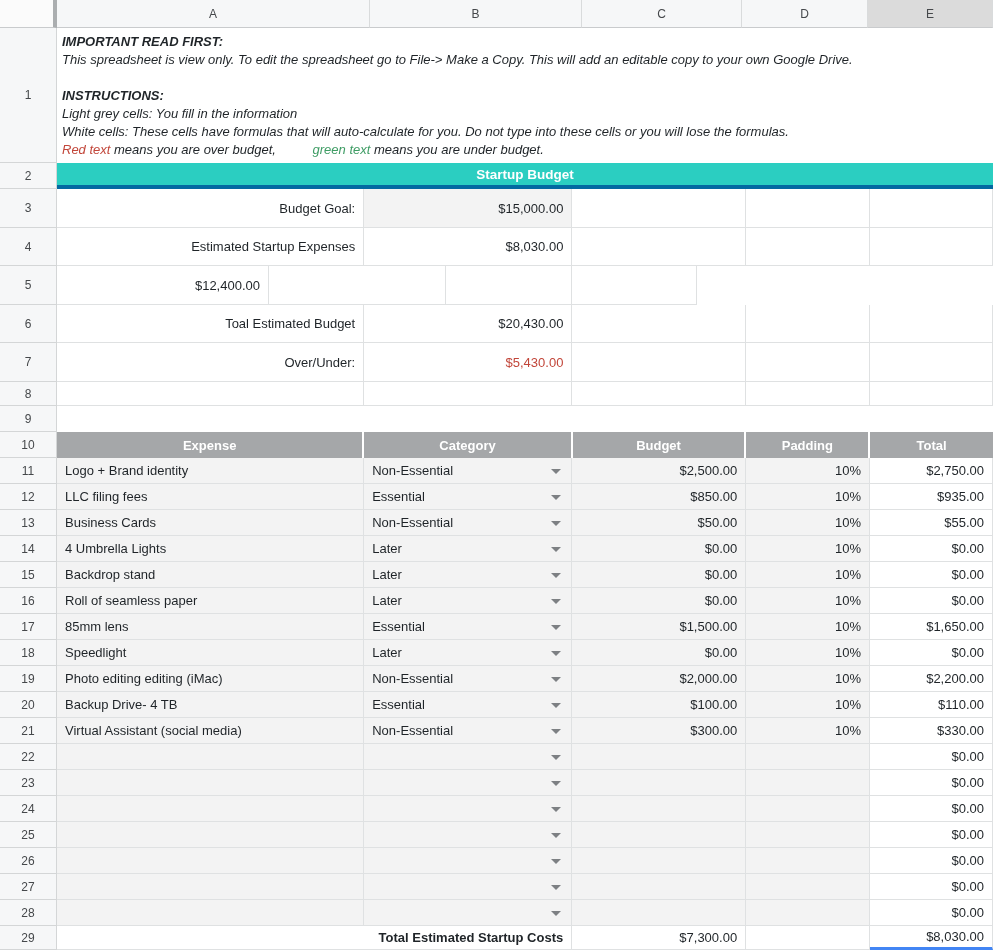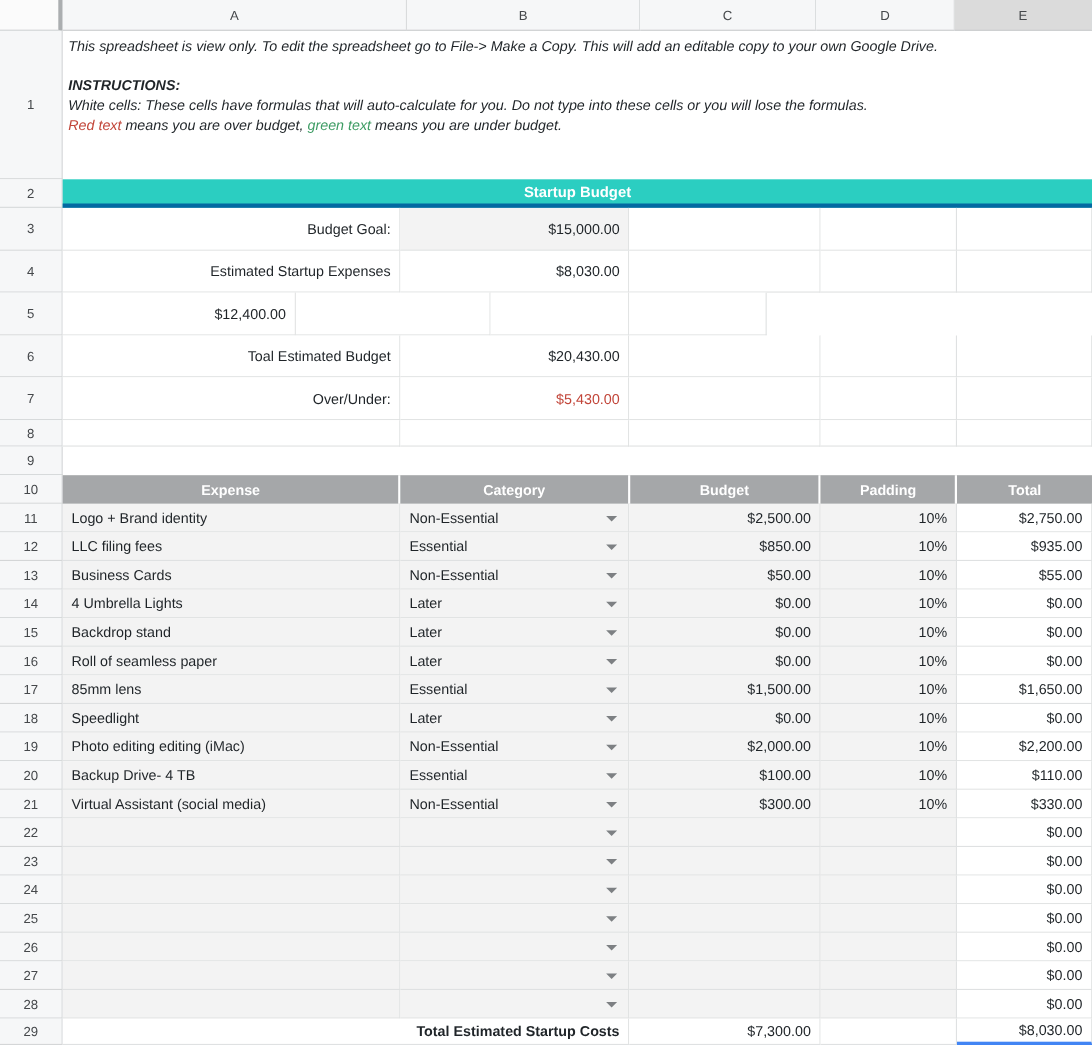--- a/index.html
+++ b/index.html
@@ -24,21 +24,21 @@
   .cell{box-sizing:border-box;background:#fff;border-right:1px solid #dfe1e2;border-bottom:1px solid #dfe1e2;
     display:flex;align-items:center;padding:0 8px;position:relative;overflow:hidden;white-space:nowrap;}
   .w-a{width:313px}.w-b{width:212px}.w-c{width:177px}.w-d{width:126px}.w-e{width:125px}.w-ab{width:525px}
   .grey{background:var(--input-cell-grey);}
   .num,.rt{justify-content:flex-end;}
   .teal{position:absolute;left:57px;width:936px;background:var(--teal);color:#fff;font-weight:bold;
     box-sizing:border-box;display:flex;align-items:center;justify-content:center;font-size:13.5px;}
   .thc{box-sizing:border-box;background:var(--table-header-grey);color:#fff;font-weight:bold;
     display:flex;align-items:center;justify-content:center;border-right:2px solid #fff;}
   .red{color:var(--over-budget-red);}
-  .green{color:var(--under-budget-green);}
+  .green{color:var(--under-budget-green);margin-left:33px;}
   .bold{font-weight:bold;}
   .arrow{position:absolute;right:10px;top:50%;margin-top:-2px;width:0;height:0;
     border-left:5px solid transparent;border-right:5px solid transparent;border-top:5px solid #7d8083;}
   .selborder{border-bottom:3px solid var(--selection-blue);}
   
   .instr{position:absolute;left:62px;top:33px;width:925px;font-style:italic;line-height:18px;white-space:nowrap;}
   .instr .gap{height:18px;}
 </style>
 </head>
 <body>
@@ -76,23 +76,25 @@
   <div class="rowhdr" style="top:744px;height:26px">22</div>
   <div class="rowhdr" style="top:770px;height:26px">23</div>
   <div class="rowhdr" style="top:796px;height:26px">24</div>
   <div class="rowhdr" style="top:822px;height:26px">25</div>
   <div class="rowhdr" style="top:848px;height:26px">26</div>
   <div class="rowhdr" style="top:874px;height:26px">27</div>
   <div class="rowhdr" style="top:900px;height:26px">28</div>
   <div class="rowhdr" style="top:926px;height:24px">29</div>
 
   <div class="instr">
+    <div class="bold">IMPORTANT READ FIRST:</div>
     <div>This spreadsheet is view only. To edit the spreadsheet go to File-&gt; Make a Copy. This will add an editable copy to your own Google Drive.</div>
     <div class="gap"></div>
     <div class="bold">INSTRUCTIONS:</div>
+    <div>Light grey cells: You fill in the information</div>
     <div>White cells: These cells have formulas that will auto-calculate for you. Do not type into these cells or you will lose the formulas.</div>
     <div><span class="red">Red text</span><span> means you are over budget, </span><span class="green">green text</span><span> means you are under budget.</span></div>
   </div>
 
   <div class="teal" style="top:163px;height:26px;border-bottom:4px solid #0369a1">Startup Budget</div>
 
   <div class="grow" style="top:189px;height:39px">
     <div class="cell w-a rt">Budget Goal:</div>
     <div class="cell w-b grey num">$15,000.00</div>
     <div class="cell w-c"></div>

